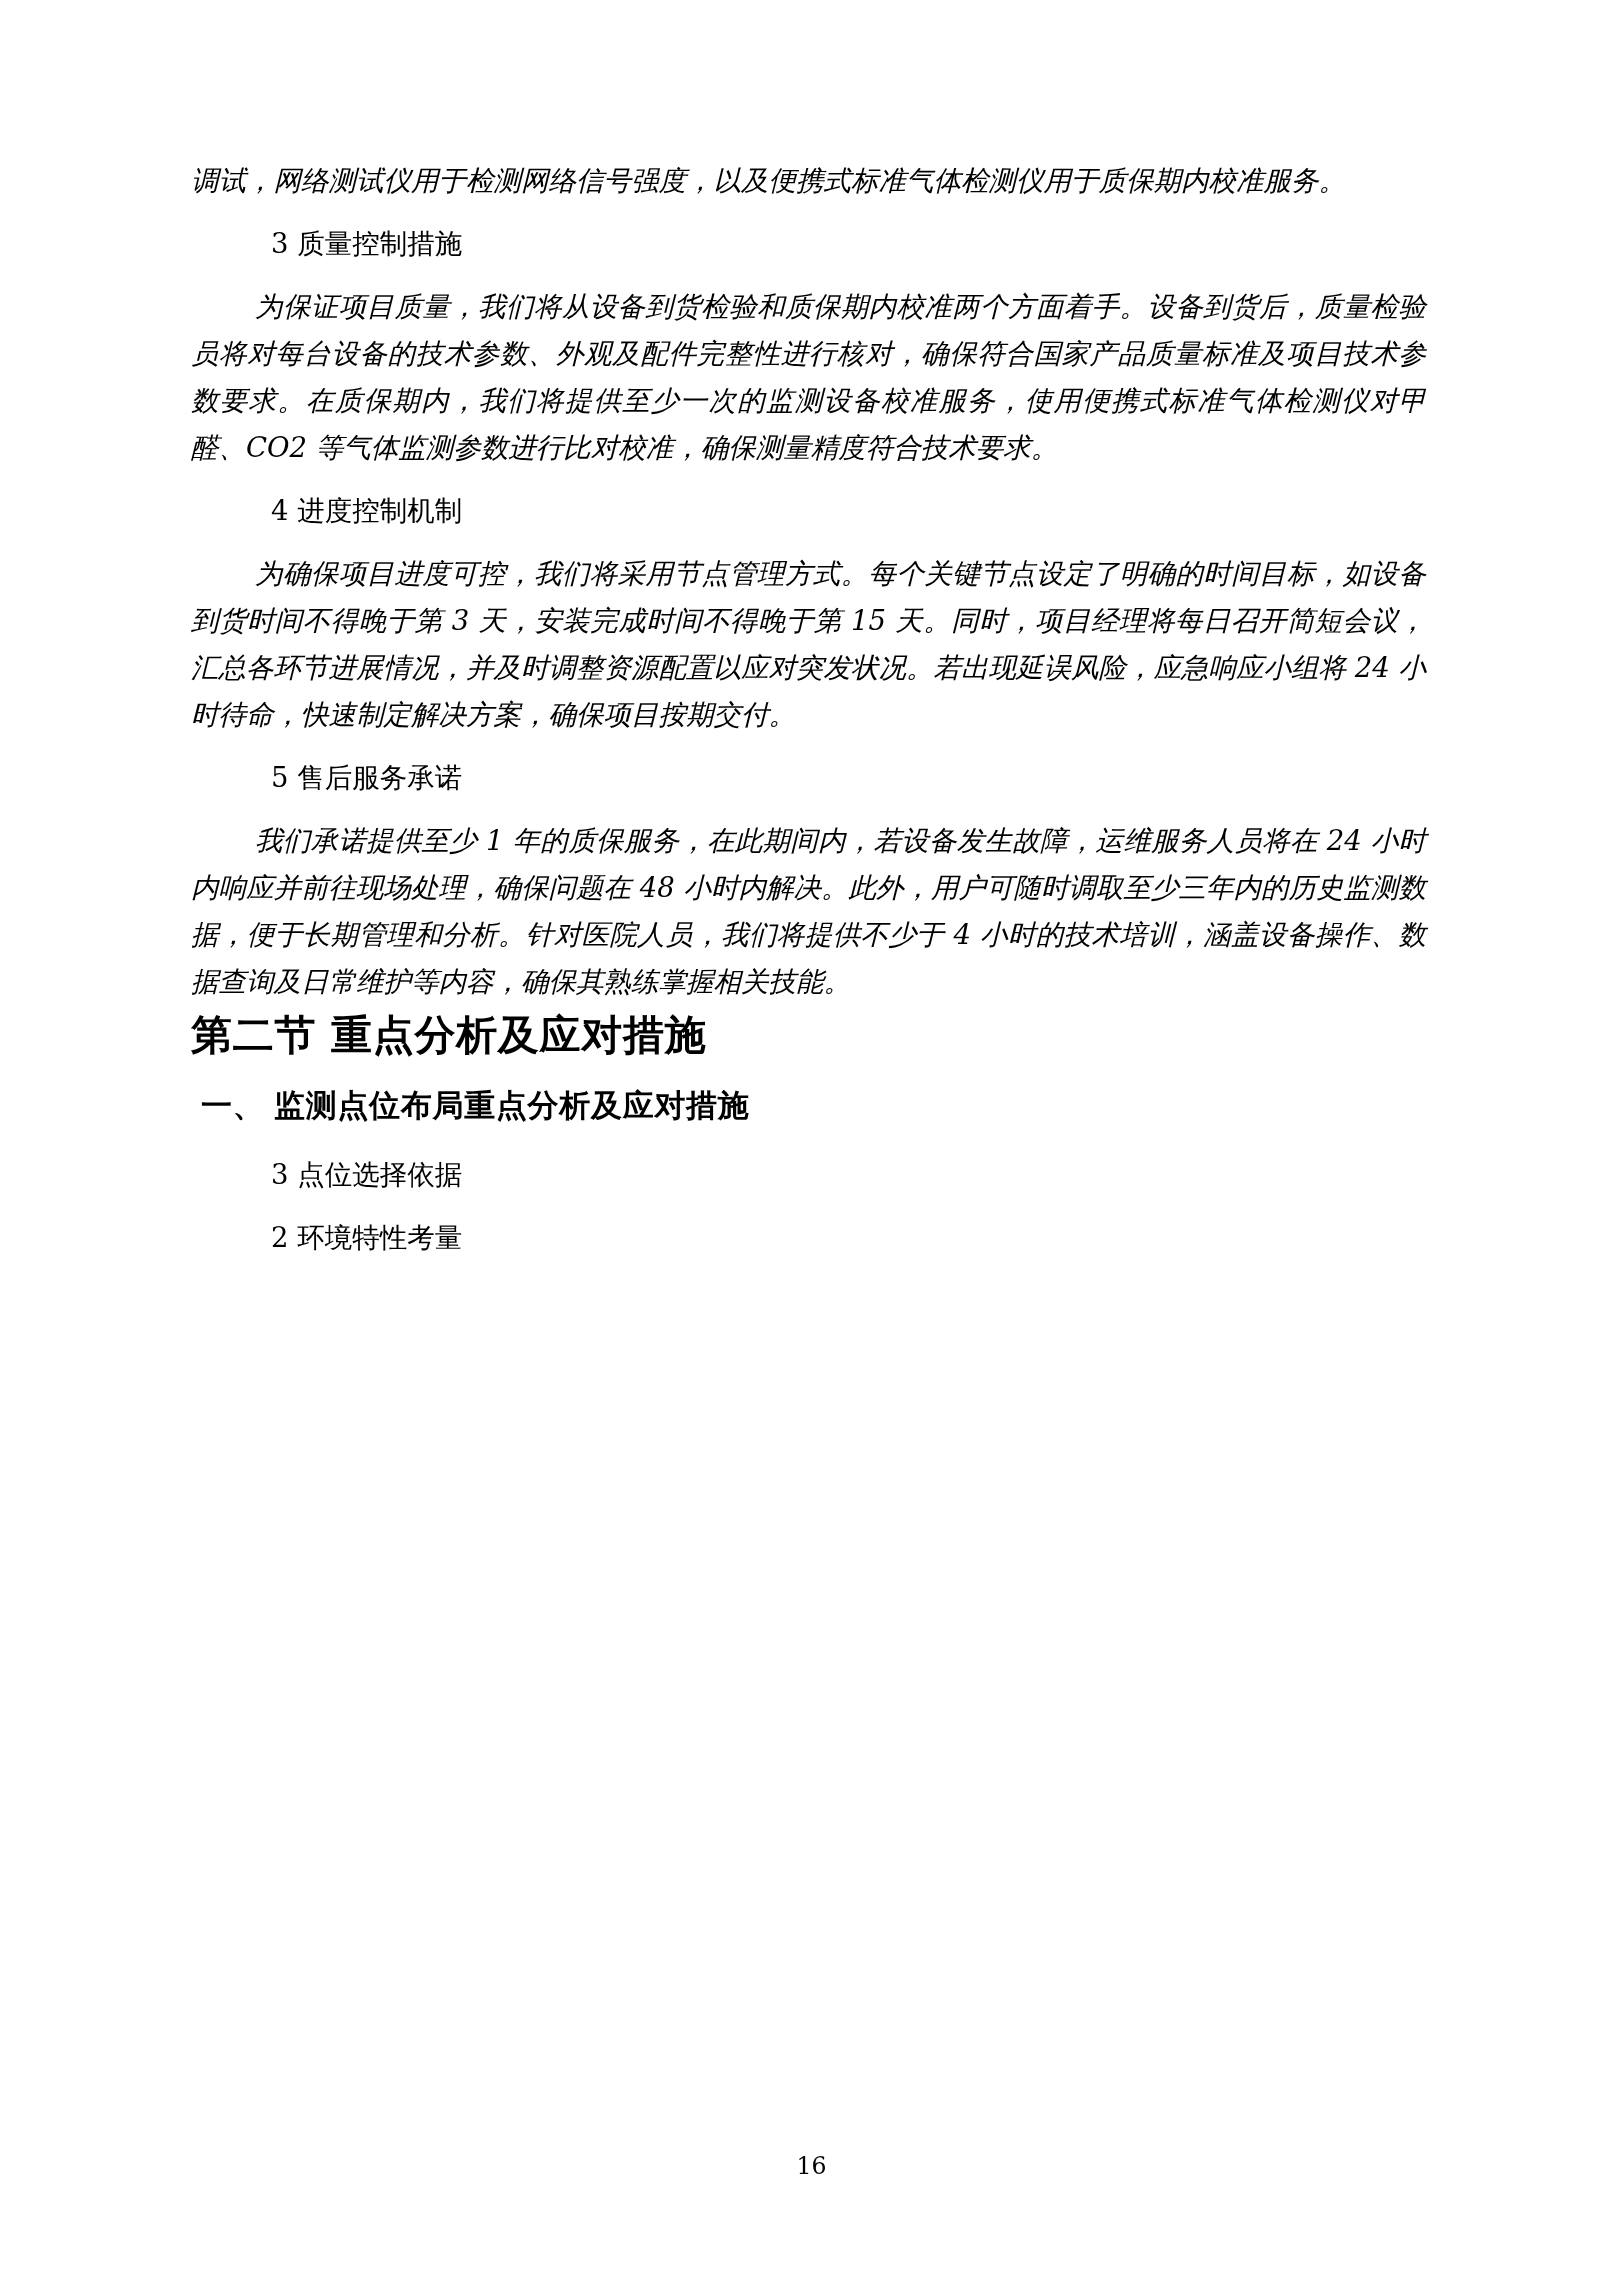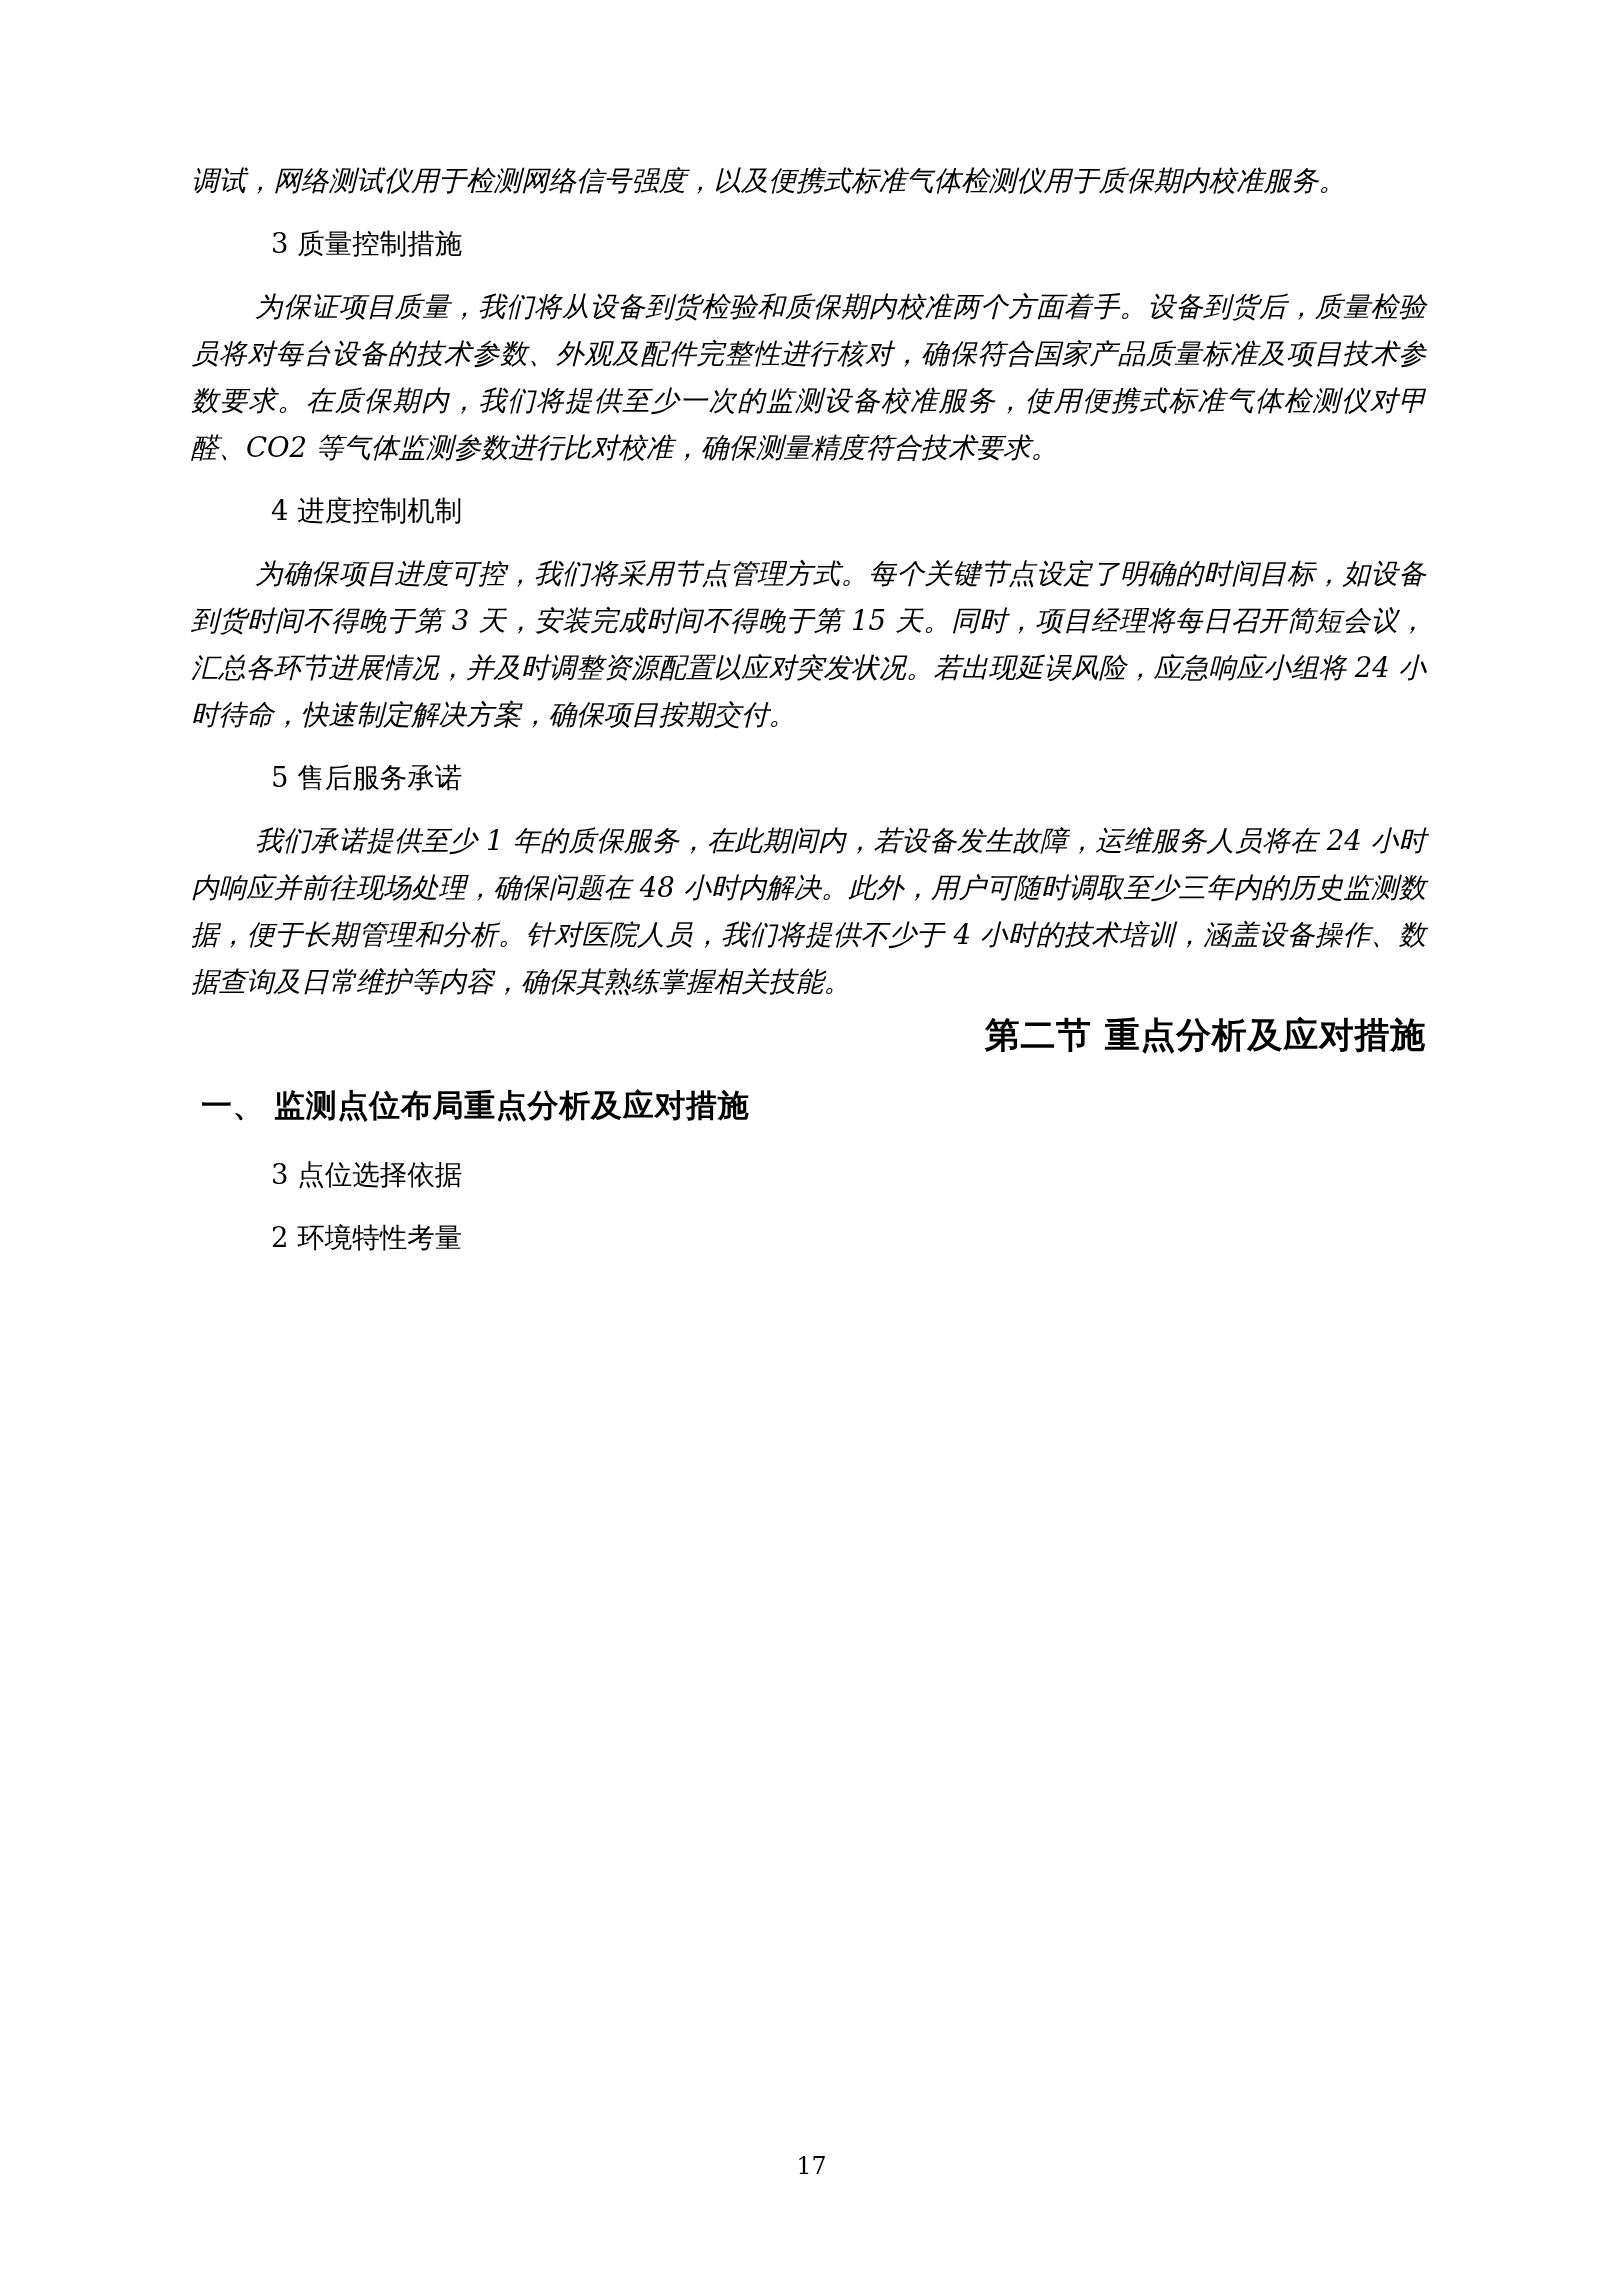--- a/index.html
+++ b/index.html
@@ -52,24 +52,24 @@
     font-size: 27.5px;
     line-height: 47px;
     text-align: left;
     text-indent: 64px;
     font-weight: normal;
   }
   
   h2.section-heading {
     margin: 0;
     font-family: "DejaVu Sans", "Liberation Sans", sans-serif;
-    font-size: 35px;
+    font-size: 41px;
     line-height: 60px;
     font-weight: bold;
-    text-align: right;
+    text-align: left;
     letter-spacing: 0.7px;
   }
   
   h3.item-heading {
     margin: 10px;
     font-family: "DejaVu Sans", "Liberation Sans", sans-serif;
     font-size: 31px;
     line-height: 60px;
     font-weight: bold;
     text-align: left;
@@ -119,16 +119,16 @@
       <span class="num">一、</span><span>监测点位布局重点分析及应对措施</span>
     </h3>
 
     <p class="sub-head">3  点位选择依据</p>
 
 
     <p class="sub-head">2  环境特性考量</p>
 
   </div>
 
-  <div class="page-number">17</div>
+  <div class="page-number">16</div>
 
 </div>
 
 
 </body></html>

